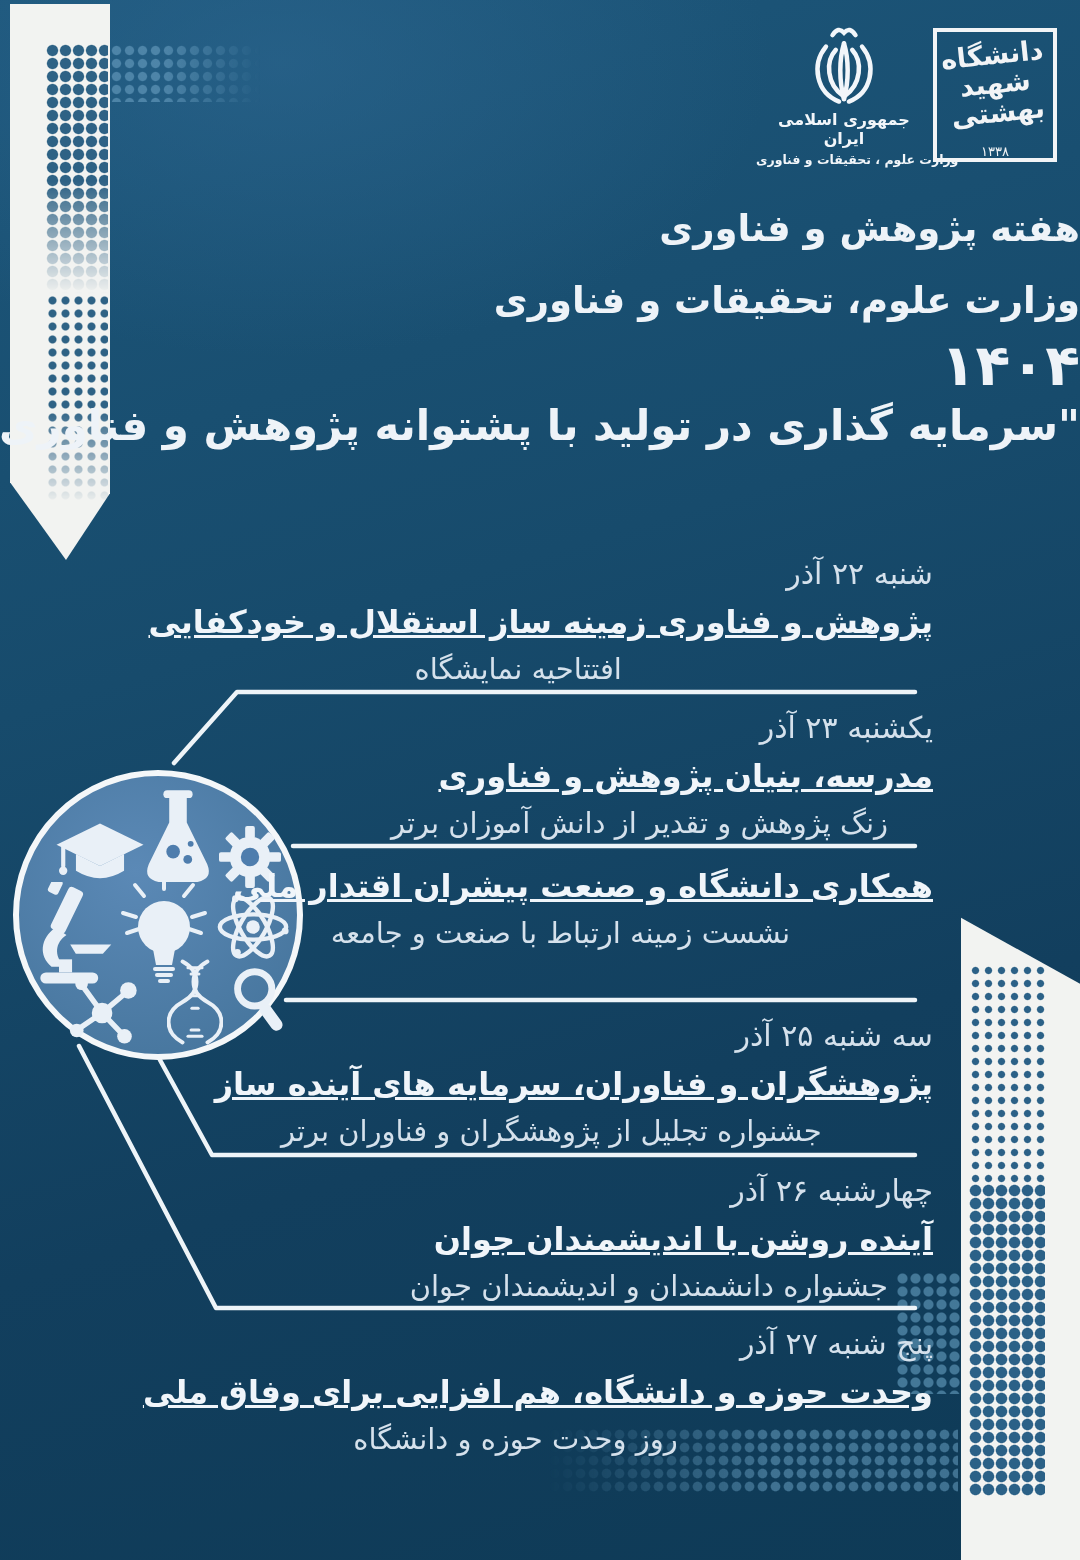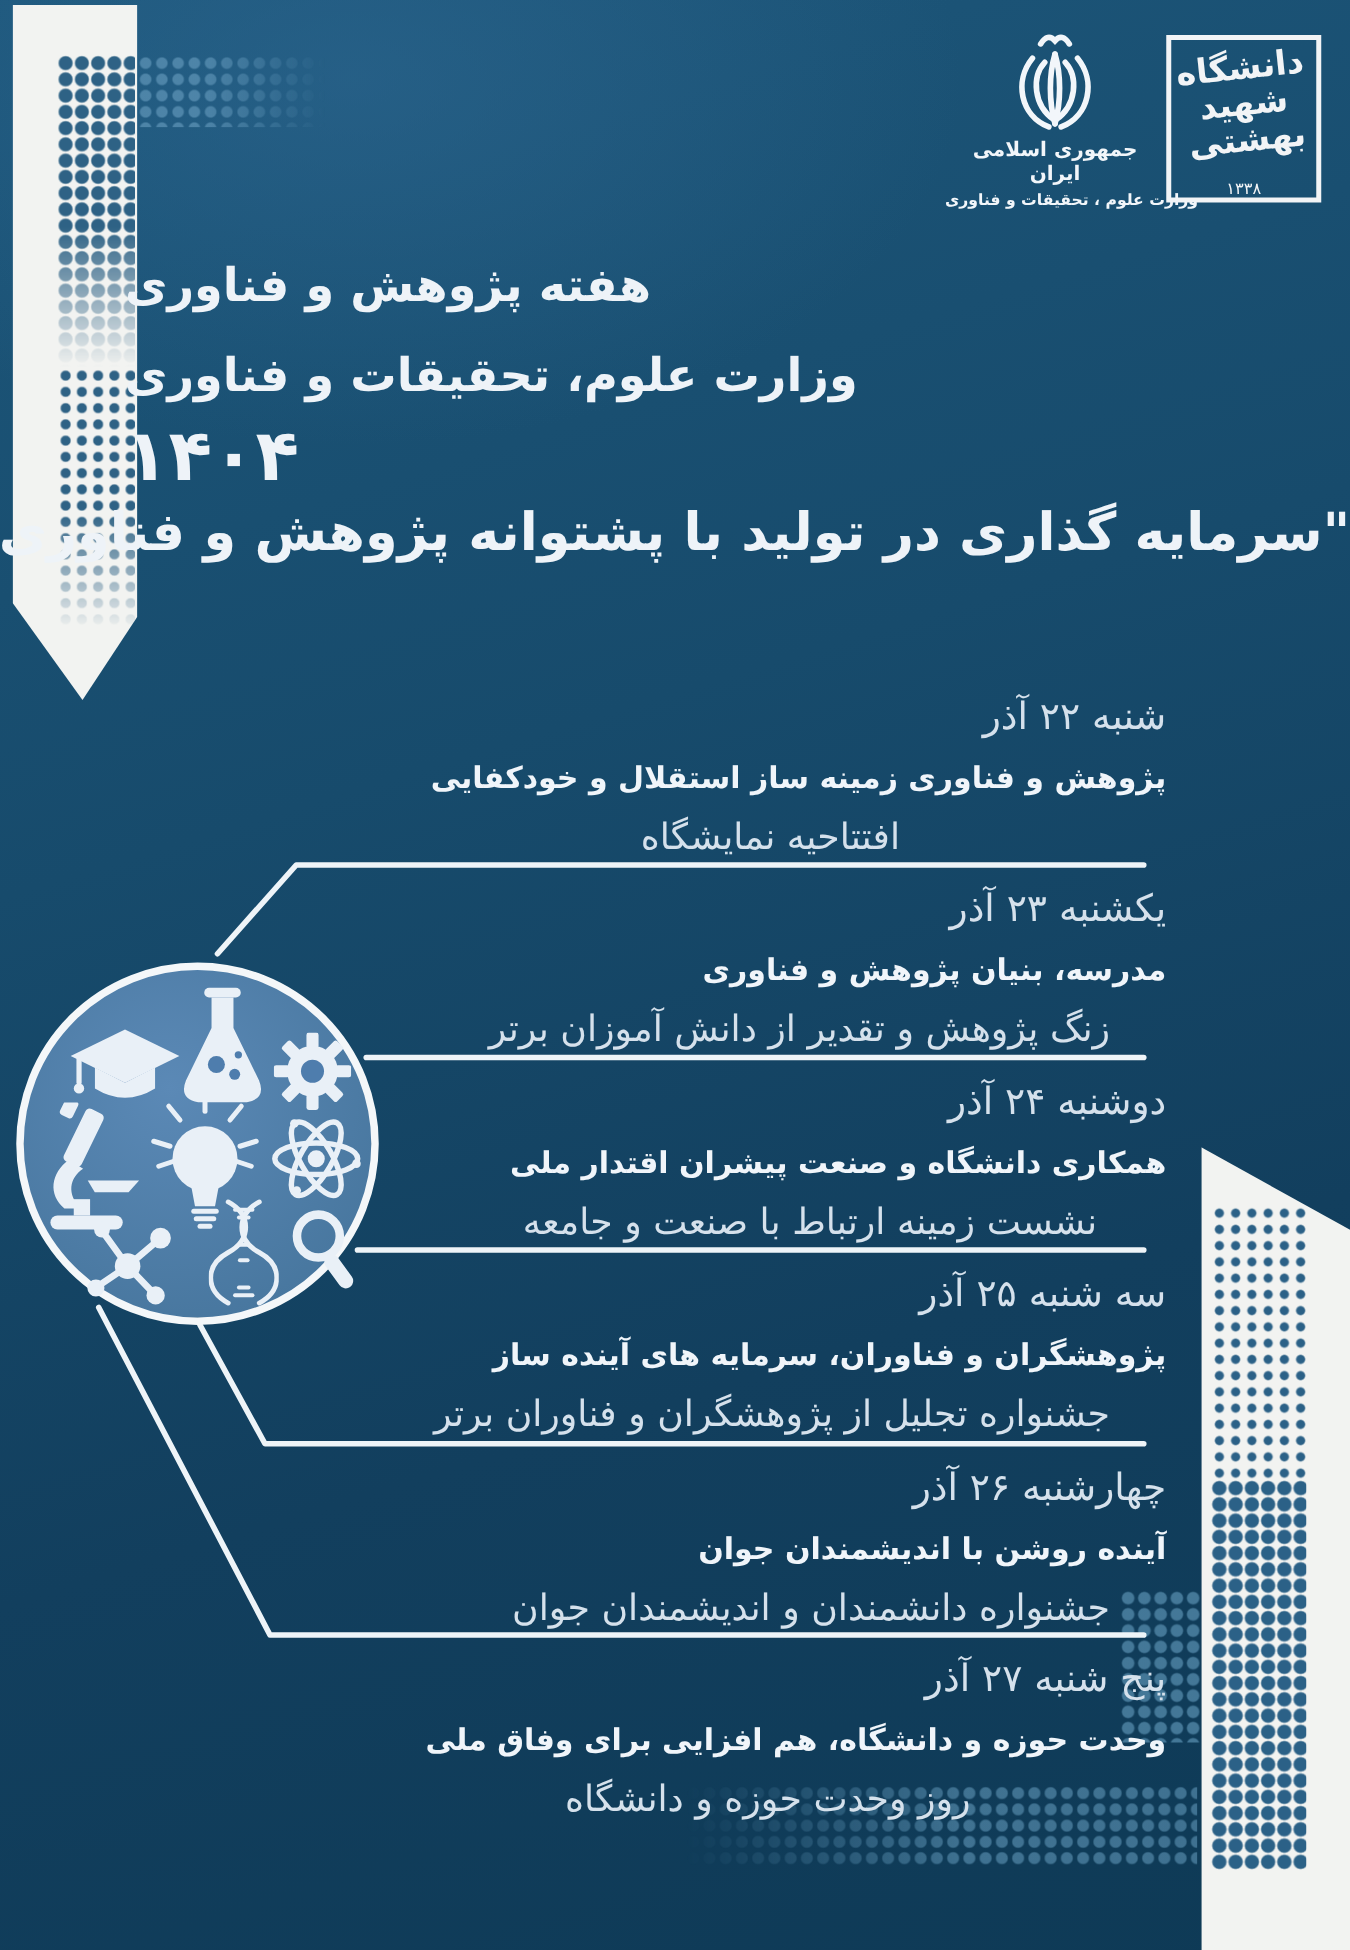--- a/index.html
+++ b/index.html
@@ -40,29 +40,29 @@
   .gov{position:absolute;left:756px;top:22px;width:176px;text-align:center;color:#f2f6fa;z-index:5;}
   .gov .emblem{width:82px;height:86px;margin:0 auto;}
   .gov .l1{font-size:16px;font-weight:bold;margin-top:2px;}
   .gov .l2{font-size:12.5px;font-weight:bold;margin-top:4px;white-space:nowrap;}
 
   .sbu{position:absolute;left:933px;top:28px;width:124px;height:134px;box-sizing:border-box;
     border:4px solid #f2f4f6;color:#f2f4f6;z-index:5;text-align:center;}
   .sbu .words{font-weight:bold;font-size:27px;line-height:29px;margin-top:8px;transform:rotate(-6deg);}
   .sbu .year{font-size:13px;margin-top:17px;}
 
-  .title-block{position:absolute;left:100px;right:0;top:204px;text-align:left;direction:rtl;color:#eef3f8;z-index:6;}
+  .title-block{position:absolute;left:100px;right:0;top:204px;text-align:right;direction:rtl;color:#eef3f8;z-index:6;}
   .title-block .t1{font-size:37px;font-weight:bold;line-height:50px;}
   .title-block .t2{font-size:37px;font-weight:bold;line-height:50px;margin-top:22px;}
   .title-block .t3{font-size:57px;font-weight:bold;line-height:62px;margin-top:8px;}
   .title-block .t4{font-size:42px;font-weight:bold;line-height:56px;margin-top:2px;white-space:nowrap;}
 
   .entry{position:absolute;right:147px;direction:rtl;text-align:right;white-space:nowrap;z-index:6;}
   .entry .day{font-size:30px;line-height:44px;color:#d5e1ec;}
-  .entry .etitle{font-size:24px;font-weight:bold;line-height:52px;color:#f0f5fa;}
+  .entry .etitle{font-size:32px;font-weight:bold;line-height:52px;color:#f0f5fa;text-decoration:underline;}
   .entry .esub{font-size:29px;line-height:42px;color:#d5e1ec;margin-left:0;}
   .entry .esub{margin-right:45px;text-align:center;}
   .e1{top:552px;} .e2{top:706px;} .e3{top:860px;} .e4{top:1014px;} .e5{top:1169px;} .e6{top:1322px;}
   .e6 .esub{}
 </style>
 </head>
 <body>
 
 <div class="poster">
 
@@ -126,21 +126,20 @@
     <div class="day">شنبه ۲۲ آذر</div>
     <div class="etitle">پژوهش و فناوری زمینه ساز استقلال و خودکفایی</div>
     <div class="esub">افتتاحیه نمایشگاه</div>
   </div>
   <div class="entry e2">
     <div class="day">یکشنبه ۲۳ آذر</div>
     <div class="etitle">مدرسه، بنیان پژوهش و فناوری</div>
     <div class="esub">زنگ پژوهش و تقدیر از دانش آموزان برتر</div>
   </div>
   <div class="entry e3">
-    <div class="day">دوشنبه ۲۴ آذر</div>
     <div class="etitle">همکاری دانشگاه و صنعت پیشران اقتدار ملی</div>
     <div class="esub">نشست زمینه ارتباط با صنعت و جامعه</div>
   </div>
   <div class="entry e4">
     <div class="day">سه شنبه ۲۵ آذر</div>
     <div class="etitle">پژوهشگران و فناوران، سرمایه های آینده ساز</div>
     <div class="esub">جشنواره تجلیل از پژوهشگران و فناوران برتر</div>
   </div>
   <div class="entry e5">
     <div class="day">چهارشنبه ۲۶ آذر</div>

